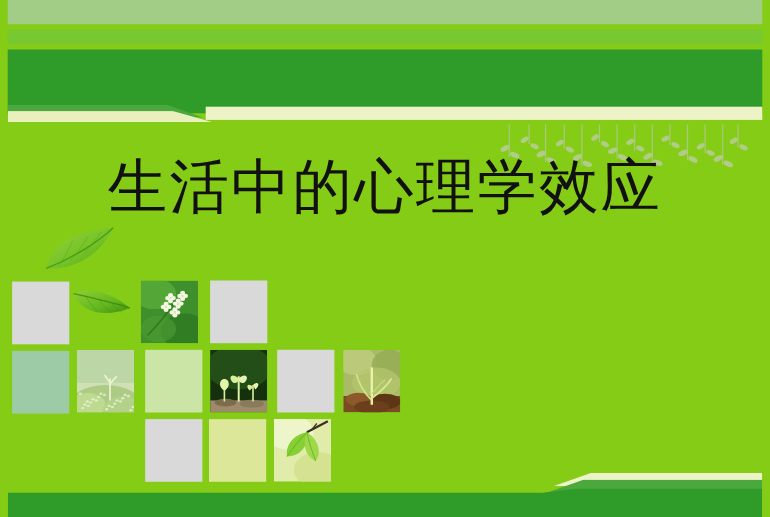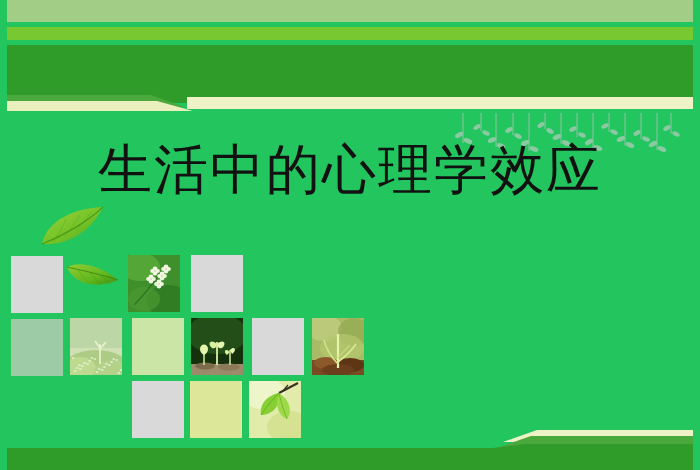--- a/index.html
+++ b/index.html
@@ -11,21 +11,21 @@
     height: 470px;
     background: #ffffff;
     font-family: "Liberation Serif", serif;
     overflow: hidden;
     position: relative;
   }
 
   #slide {
     position: absolute;
     inset: 0;
-    background: #22c55e;
+    background: #84cc16;
     overflow: hidden;
   }
 
   
   .band-sage {
     position: absolute;
     left: 7px;
     top: 0px;
     width: 686px;
     height: 22px;

